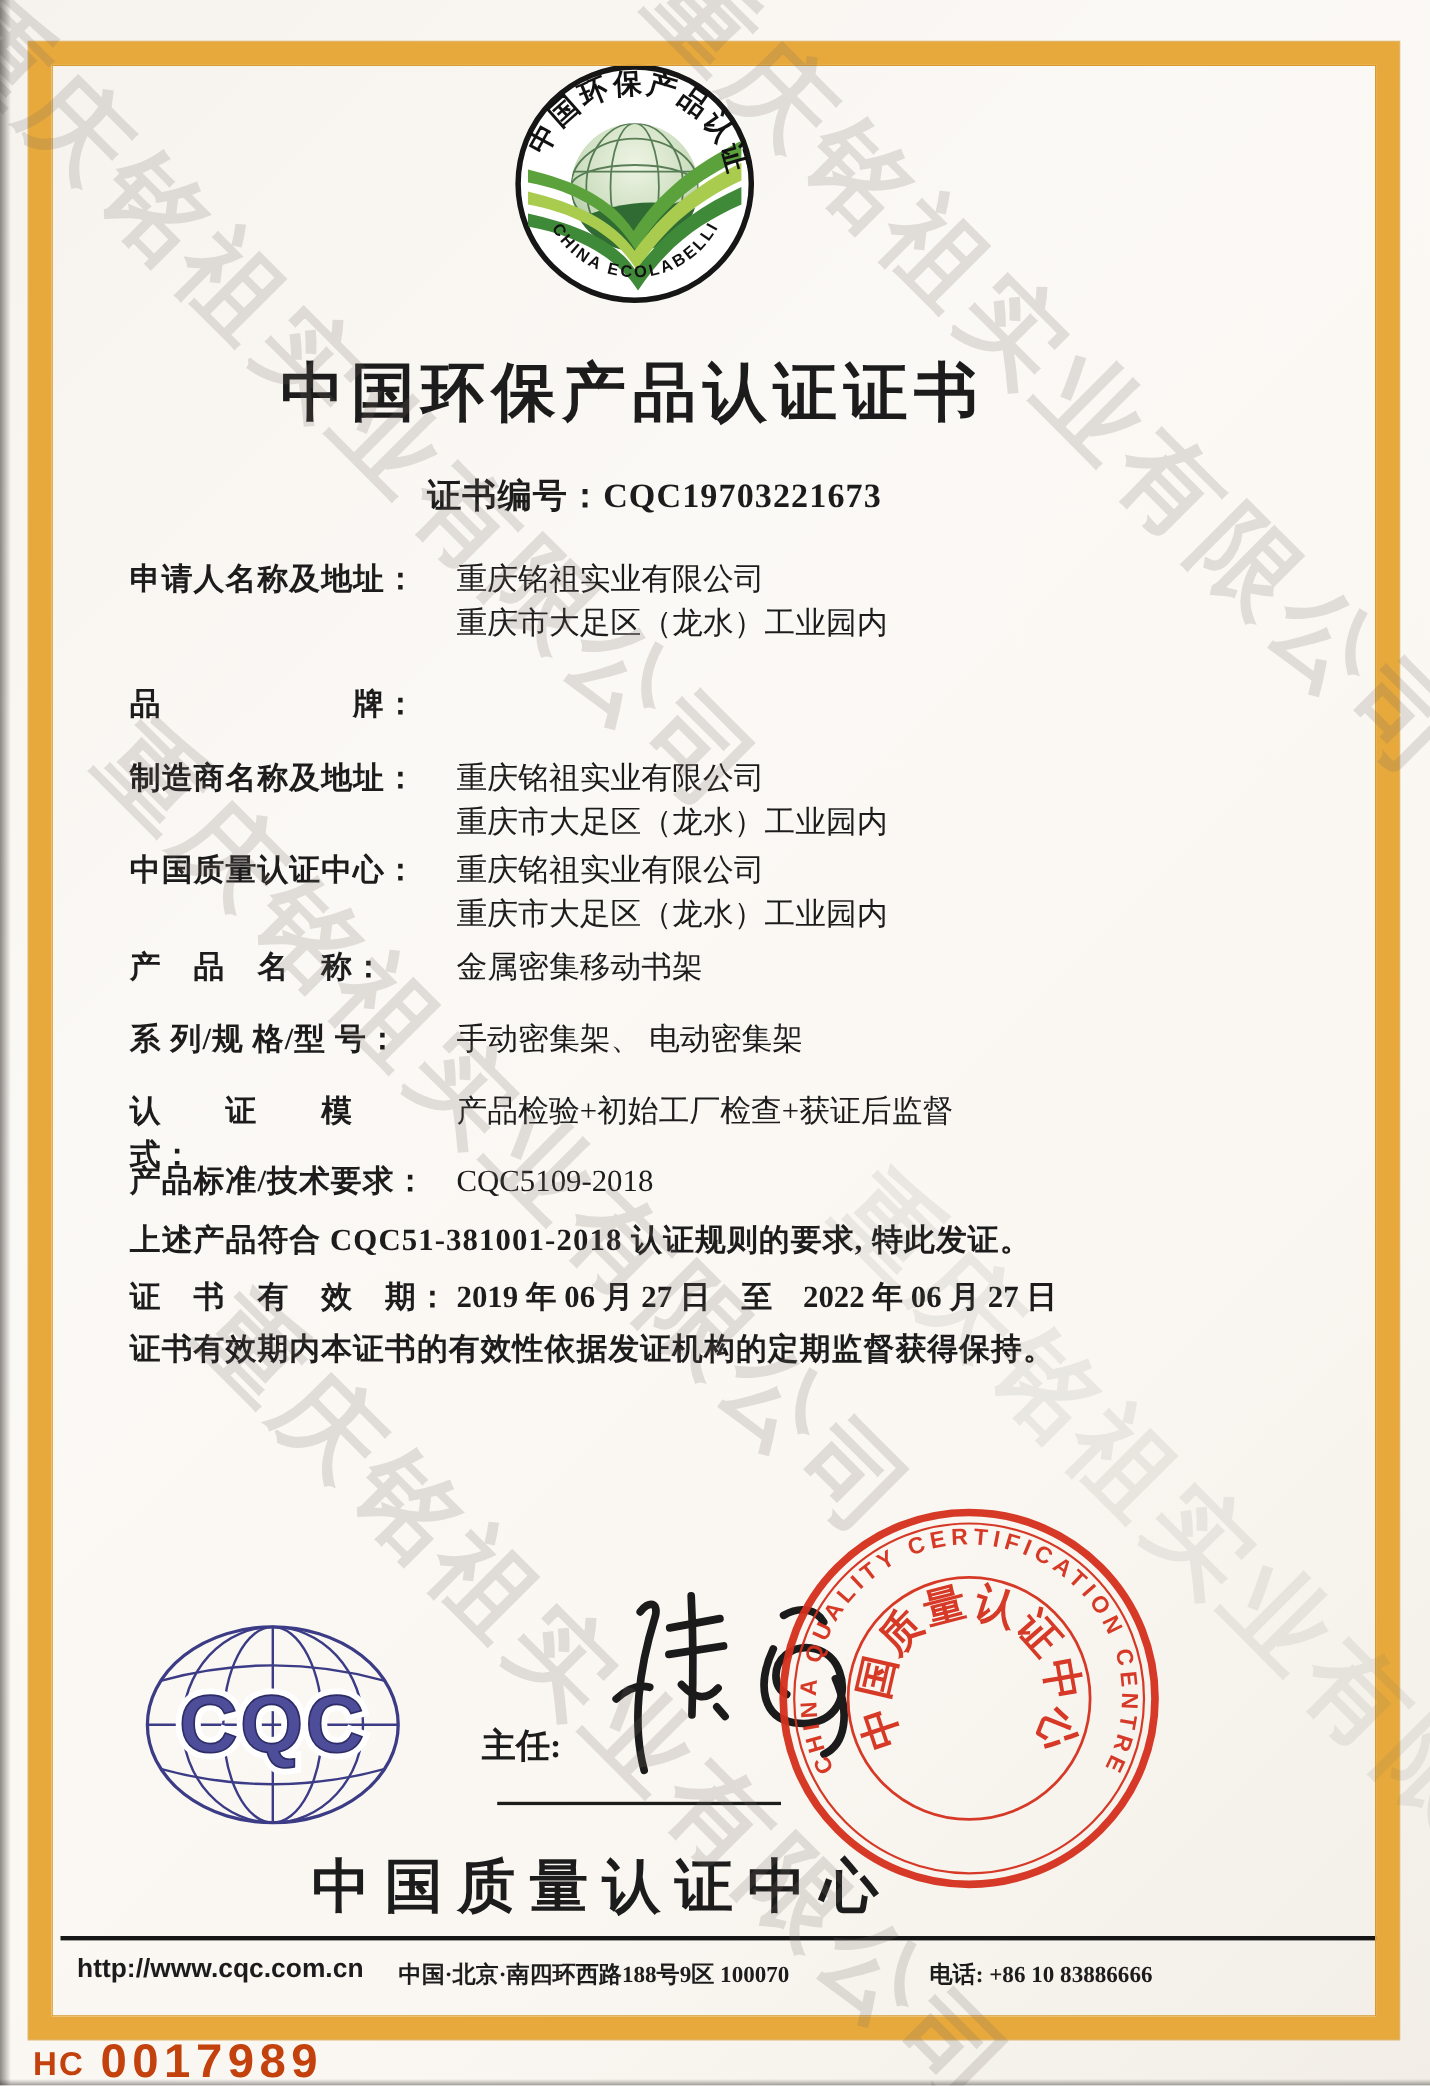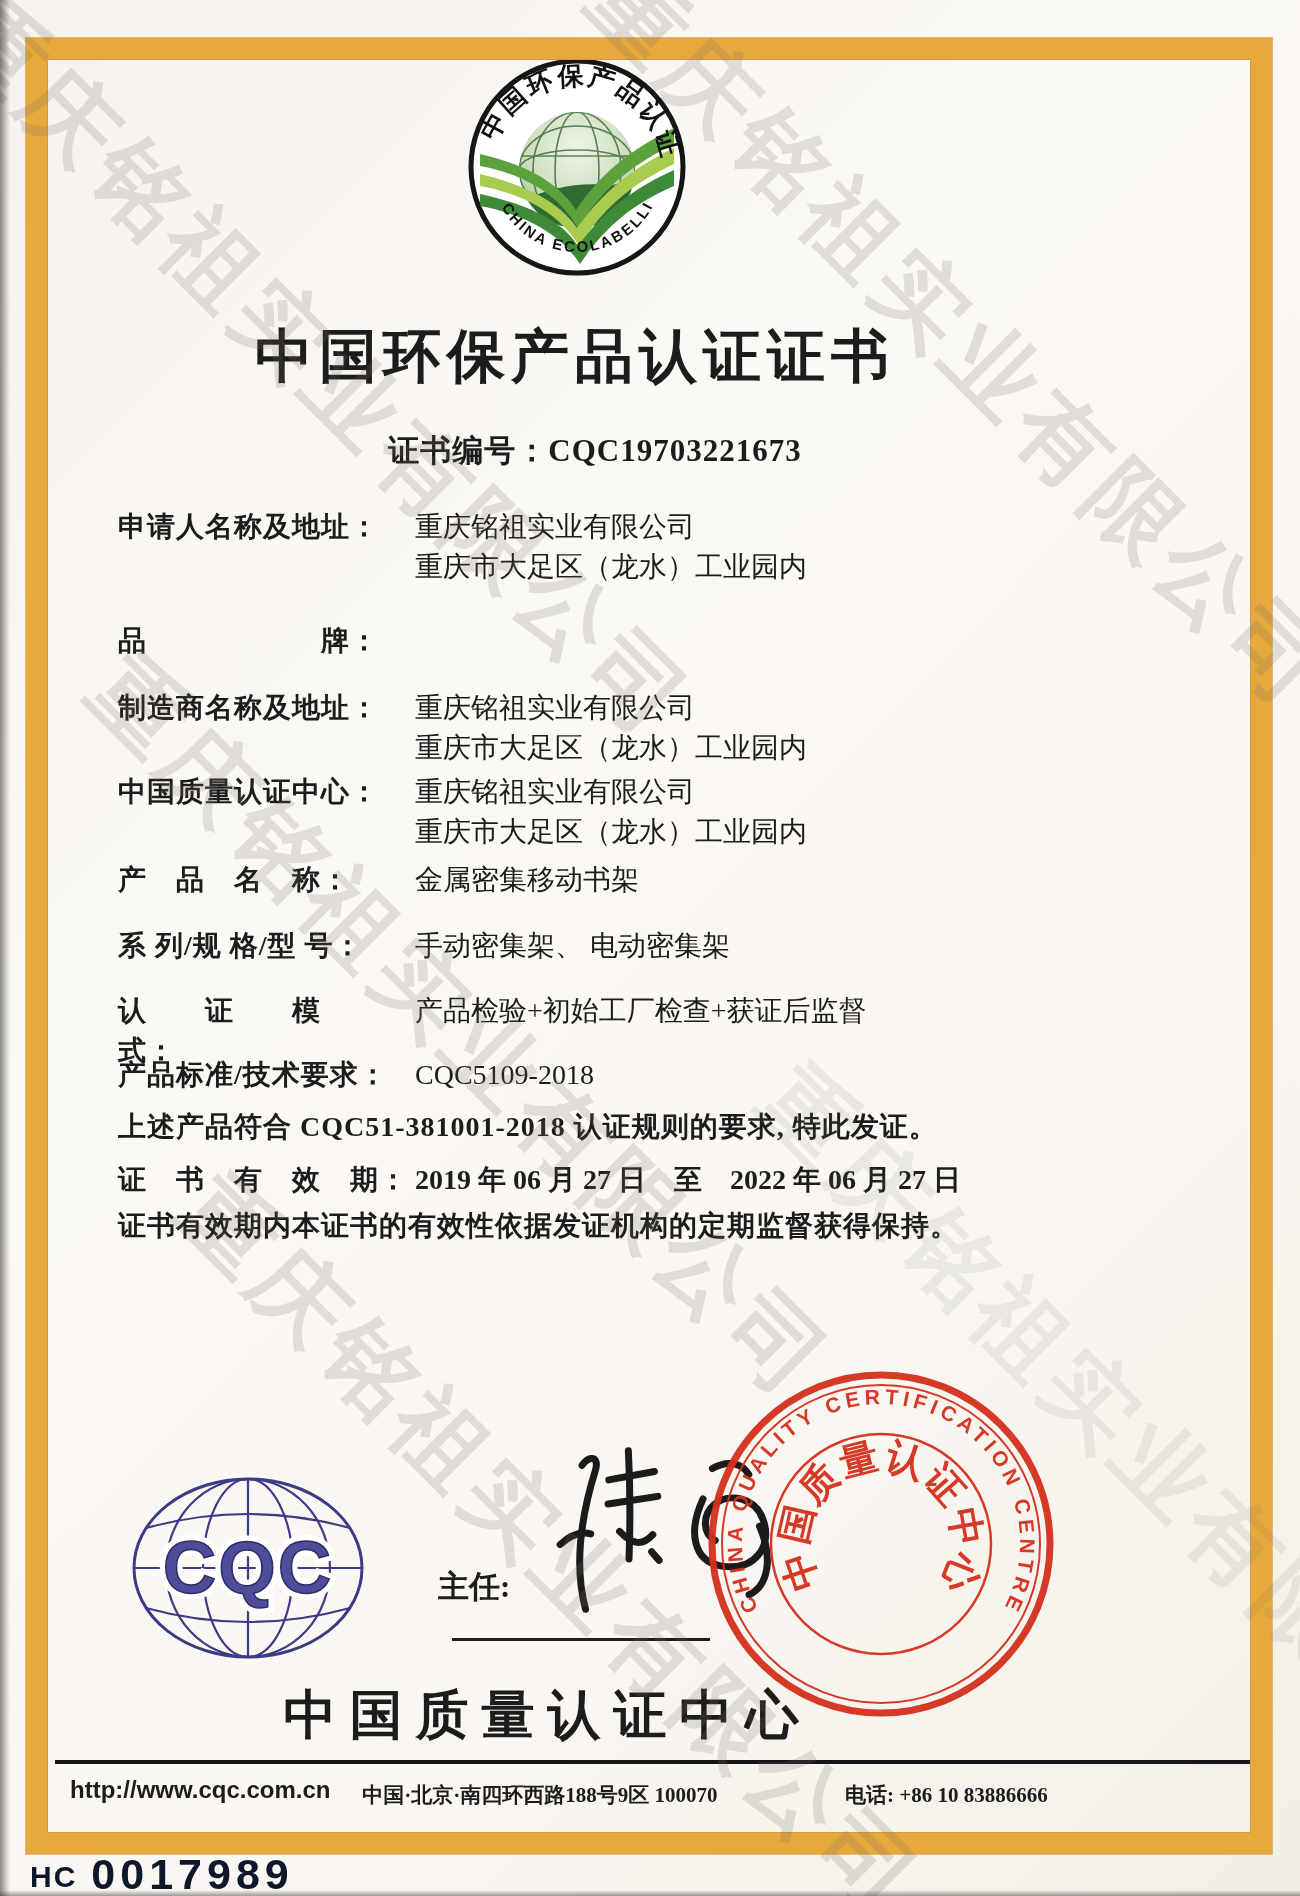--- a/index.html
+++ b/index.html
@@ -31,21 +31,21 @@
   .cqc-logo{left:122px;top:1464px;}
   .director-label{left:438px;top:1566px;font-size:31px;font-weight:700;}
   .sig{left:520px;top:1438px;}
   .sig-line{left:452px;top:1638px;width:258px;height:3px;background:#1d1d1d;}
   .stamp{left:703px;top:1366px;z-index:30;opacity:.95;}
   .issuer{top:1680px;left:0;width:1095px;text-align:center;font-size:53px;font-weight:700;letter-spacing:13px;}
   .rule{left:55px;top:1760px;width:1206px;height:4px;background:#161616;}
   .footer-url{left:70px;top:1776px;font-size:24px;font-weight:700;font-family:"Liberation Sans",sans-serif;}
   .footer-address{left:330px;top:1781px;width:420px;text-align:center;font-size:21px;font-weight:600;}
   .footer-phone{left:845px;top:1781px;font-size:21px;font-weight:600;}
-  .serial{left:30px;top:1854px;color:#0f172a;display:flex;align-items:flex-end;gap:14px;z-index:5;
+  .serial{left:30px;top:1854px;color:#c2410c;display:flex;align-items:flex-end;gap:14px;z-index:5;
     font-family:"Liberation Sans","DejaVu Sans",sans-serif;}
   .serial-prefix{font-size:30px;font-weight:600;letter-spacing:2px;}
   .serial-number{font-size:43px;font-weight:600;letter-spacing:5px;line-height:40px;}
   .eco-logo{left:462px;top:52px;}
 </style>
 </head>
 <body>
 
 <div class="photo-edge-left"></div>
 <div class="photo-edge-bottom"></div>

